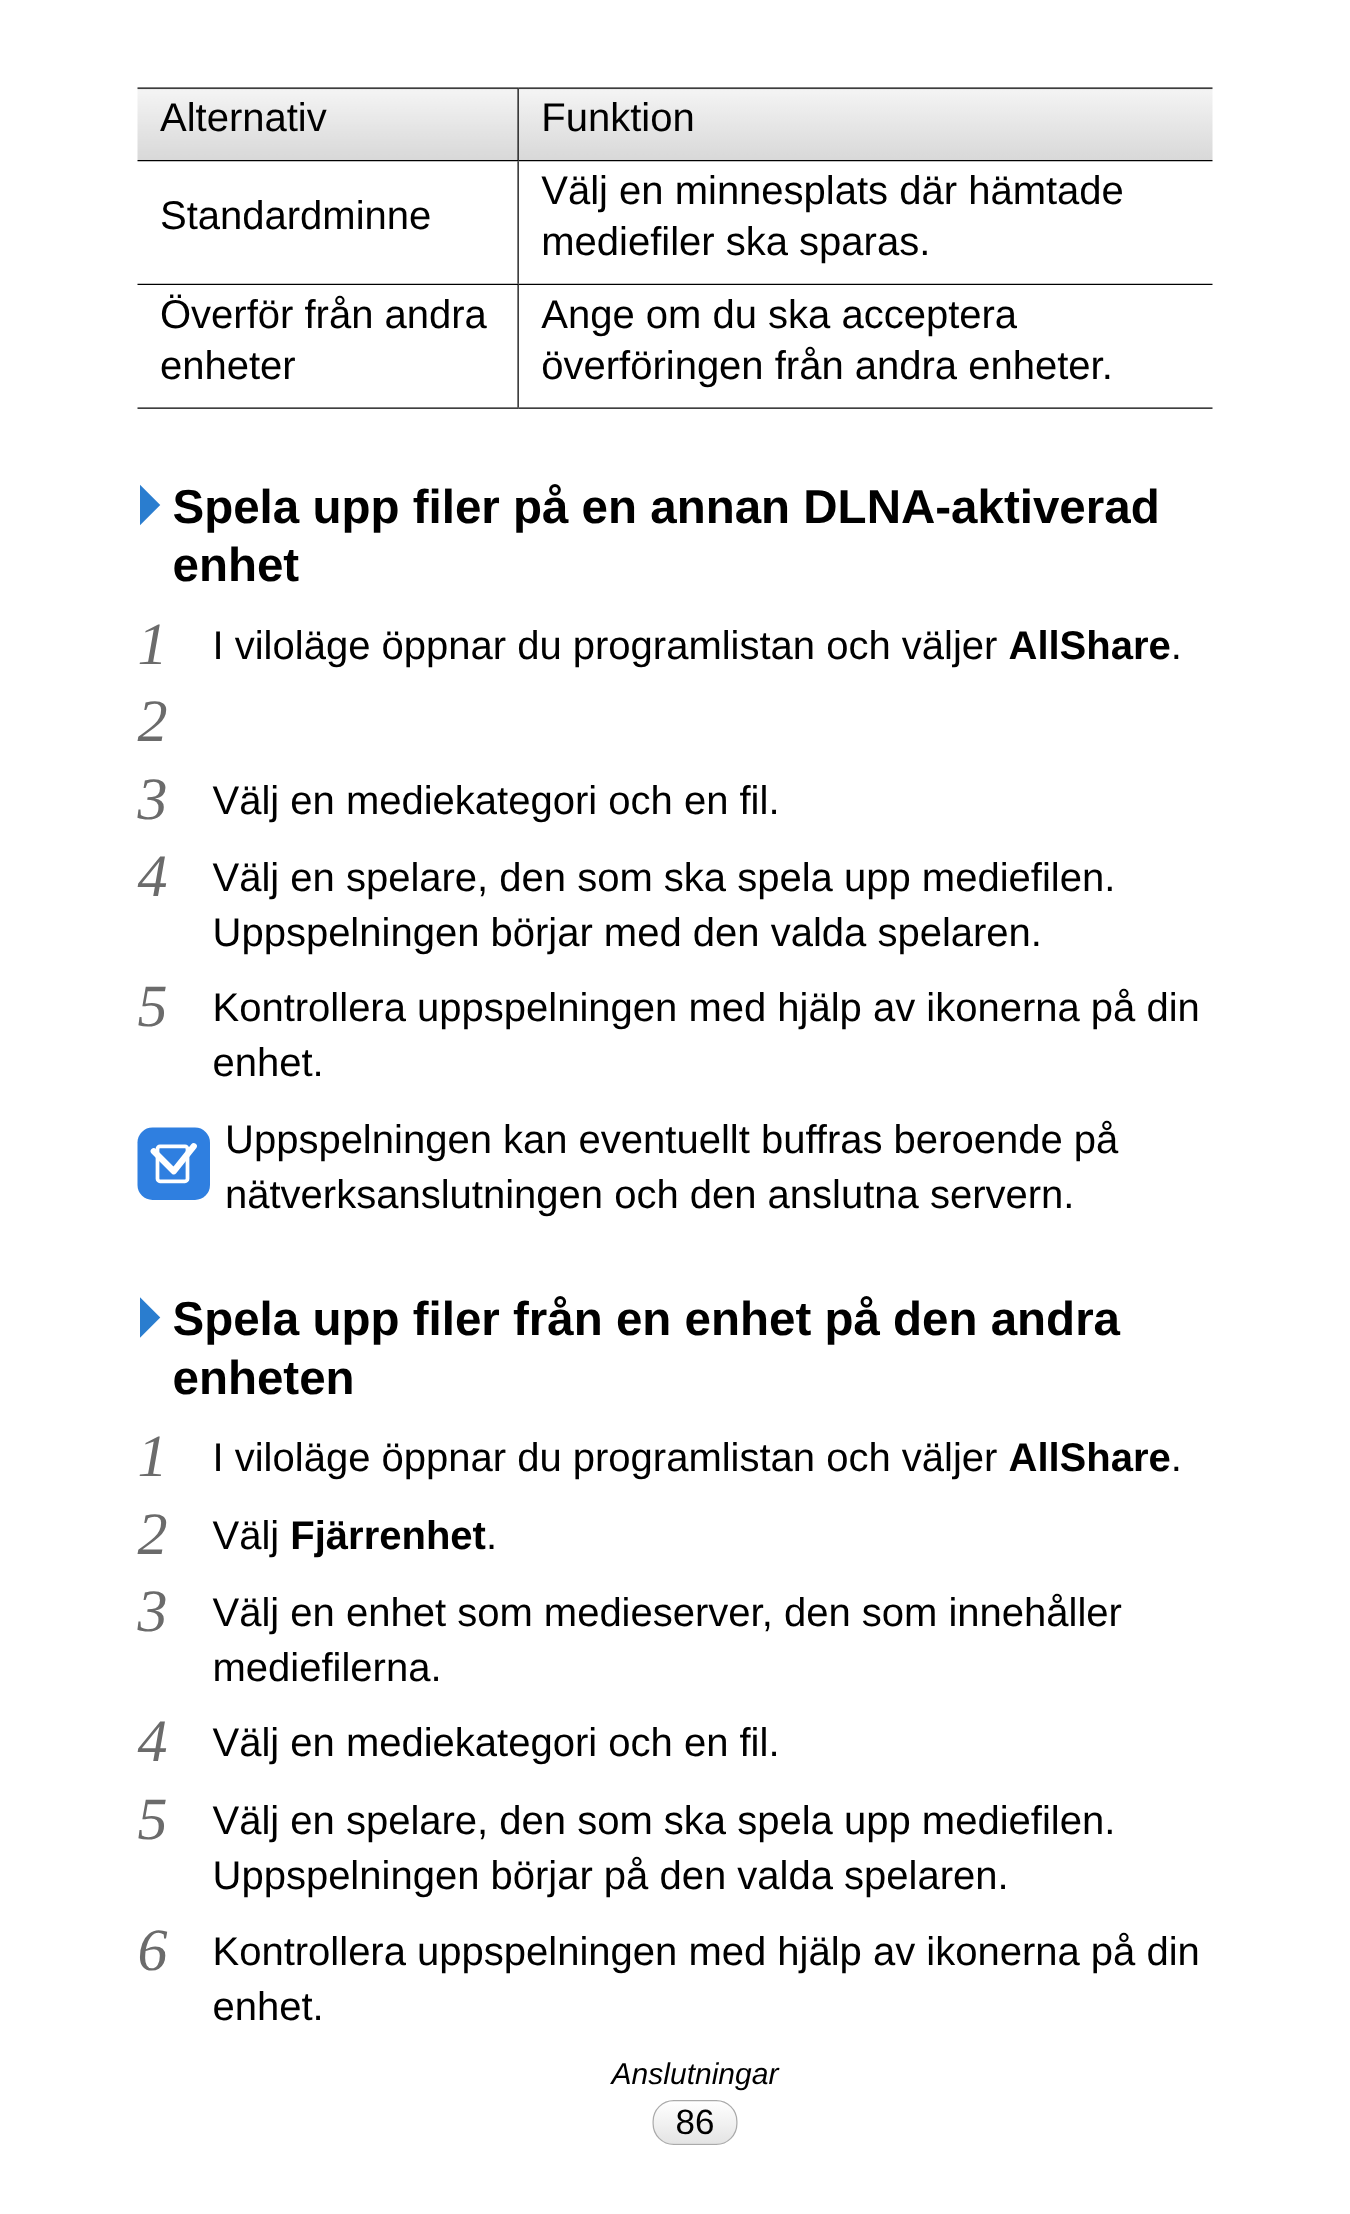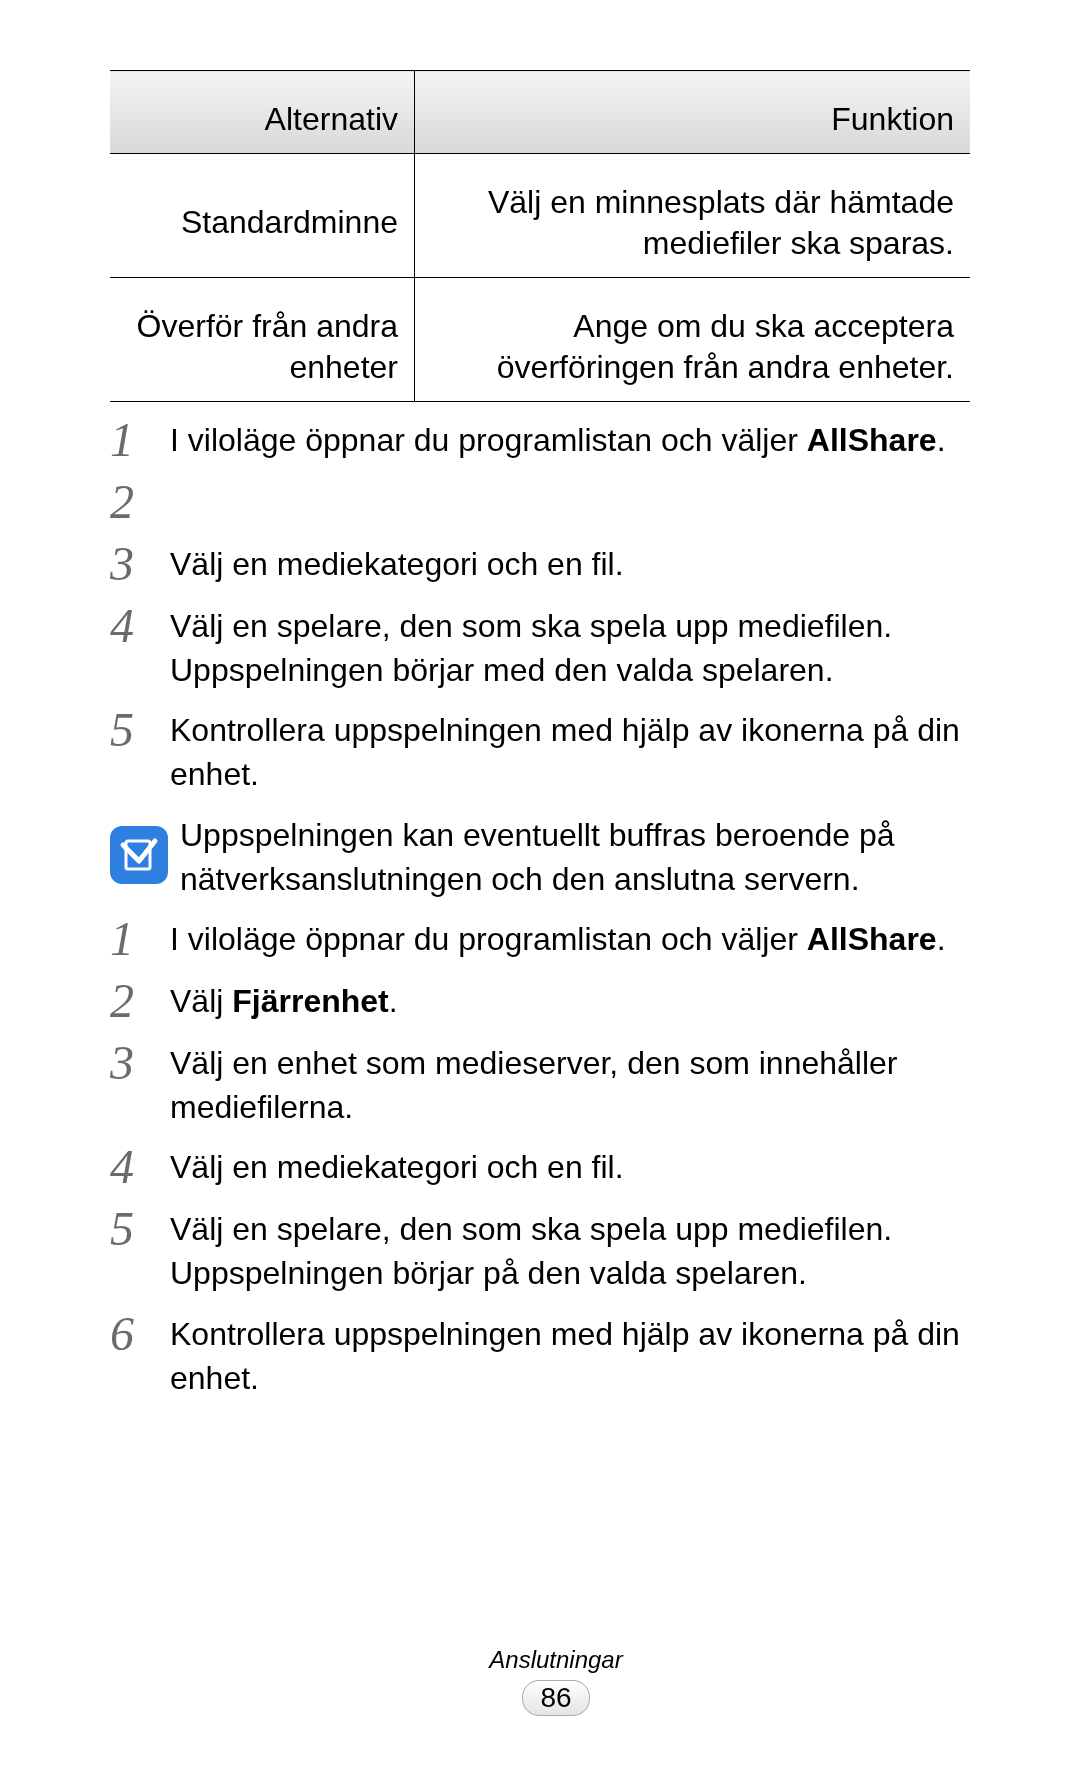--- a/index.html
+++ b/index.html
@@ -20,22 +20,22 @@
   
   .tbl {
     width: 100%;
     border-collapse: collapse;
     font-size: 32px;
     line-height: 1.3;
   }
   .tbl th, .tbl td {
     border-left: 1px solid #000;
     border-right: none;
-    padding: 28px 16px 12px 18px;
-    text-align: right;
+    padding: 3px 16px 12px 18px;
+    text-align: left;
     font-weight: normal;
     vertical-align: middle;
   }
   .tbl th:first-child, .tbl td:first-child {
     border-left: none;
     width: 270px;
   }
   .tbl thead th {
     background: linear-gradient(#f4f4f4, #d8d8d8);
     border-top: 1px solid #000;
@@ -174,20 +174,28 @@
         <td>Standardminne</td>
         <td>Välj en minnesplats där hämtade mediefiler ska sparas.</td>
       </tr>
       <tr>
         <td>Överför från andra enheter</td>
         <td>Ange om du ska acceptera överföringen från andra enheter.</td>
       </tr>
     </tbody>
   </table>
 
+  <div class="sect-head">
+    <span class="chev">
+      <svg viewBox="0 0 24 40">
+          <polygon points="2,2 20,20 2,38" fill="#2a7dcf"></polygon>
+        </svg>
+    </span>
+    <span class="title">Spela upp filer på en annan DLNA-aktiverad enhet</span>
+  </div>
 
   <ol class="steps">
     <li>
       <span class="num">1</span>
       <span class="body">
         <span>I viloläge öppnar du programlistan och väljer </span><span class="bold">AllShare</span><span>.</span>
       </span>
     </li>
     <li>
       <span class="num">2</span>
@@ -211,20 +219,28 @@
       <div class="icon">
         <svg width="40" height="40" viewBox="0 0 40 40">
           <rect x="7" y="6" width="24" height="28" rx="2" fill="none" stroke="#ffffff" stroke-width="3"></rect>
           <path d="M4 10 L20 26 M20 26 L36 6" fill="none" stroke="#ffffff" stroke-width="5" stroke-linecap="round"></path>
         </svg>
       </div>
     </div>
     <div class="text">Uppspelningen kan eventuellt buffras beroende på nätverksanslutningen och den anslutna servern.</div>
   </div>
 
+  <div class="sect-head">
+    <span class="chev">
+      <svg viewBox="0 0 24 40">
+          <polygon points="2,2 20,20 2,38" fill="#2a7dcf"></polygon>
+        </svg>
+    </span>
+    <span class="title">Spela upp filer från en enhet på den andra enheten</span>
+  </div>
 
   <ol class="steps">
     <li>
       <span class="num">1</span>
       <span class="body">
         <span>I viloläge öppnar du programlistan och väljer </span><span class="bold">AllShare</span><span>.</span>
       </span>
     </li>
     <li>
       <span class="num">2</span>

